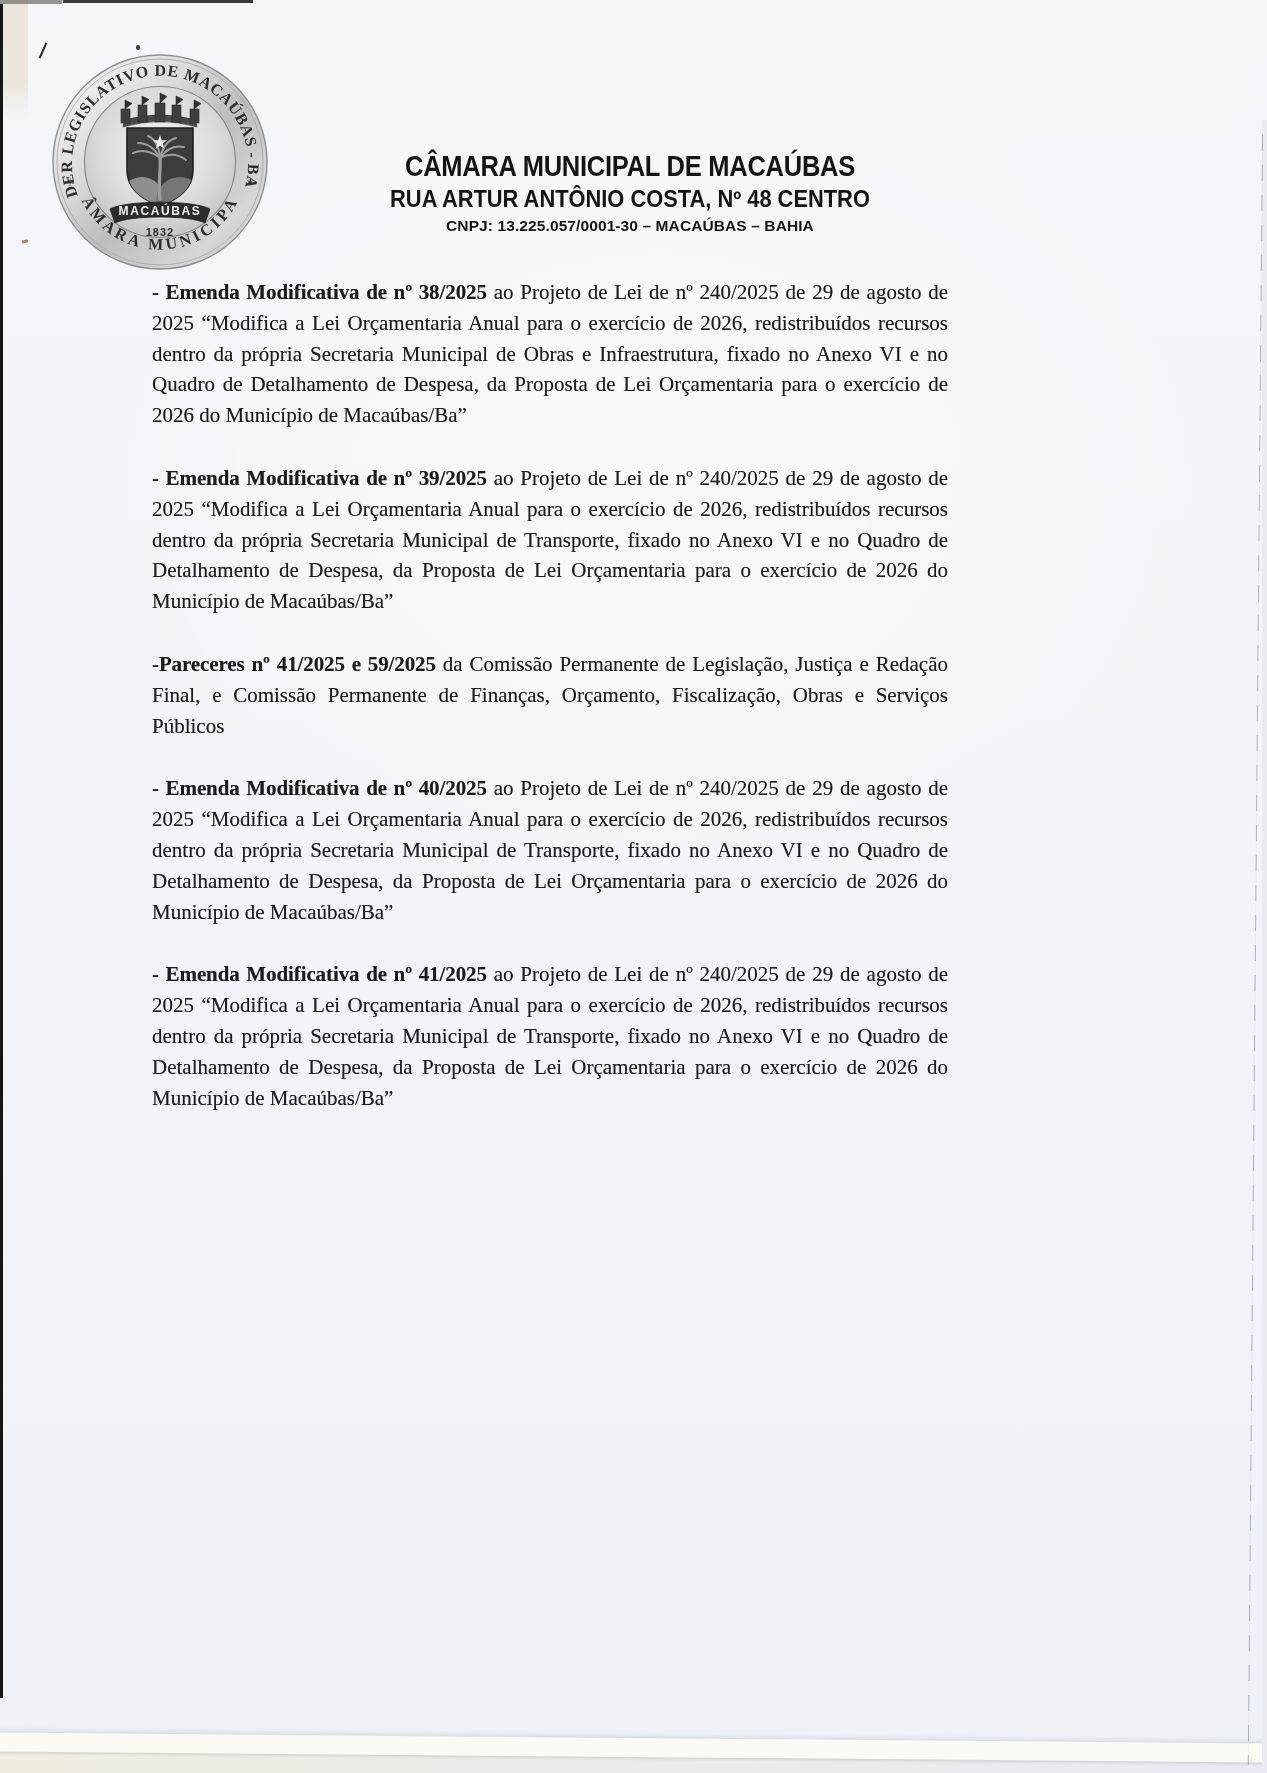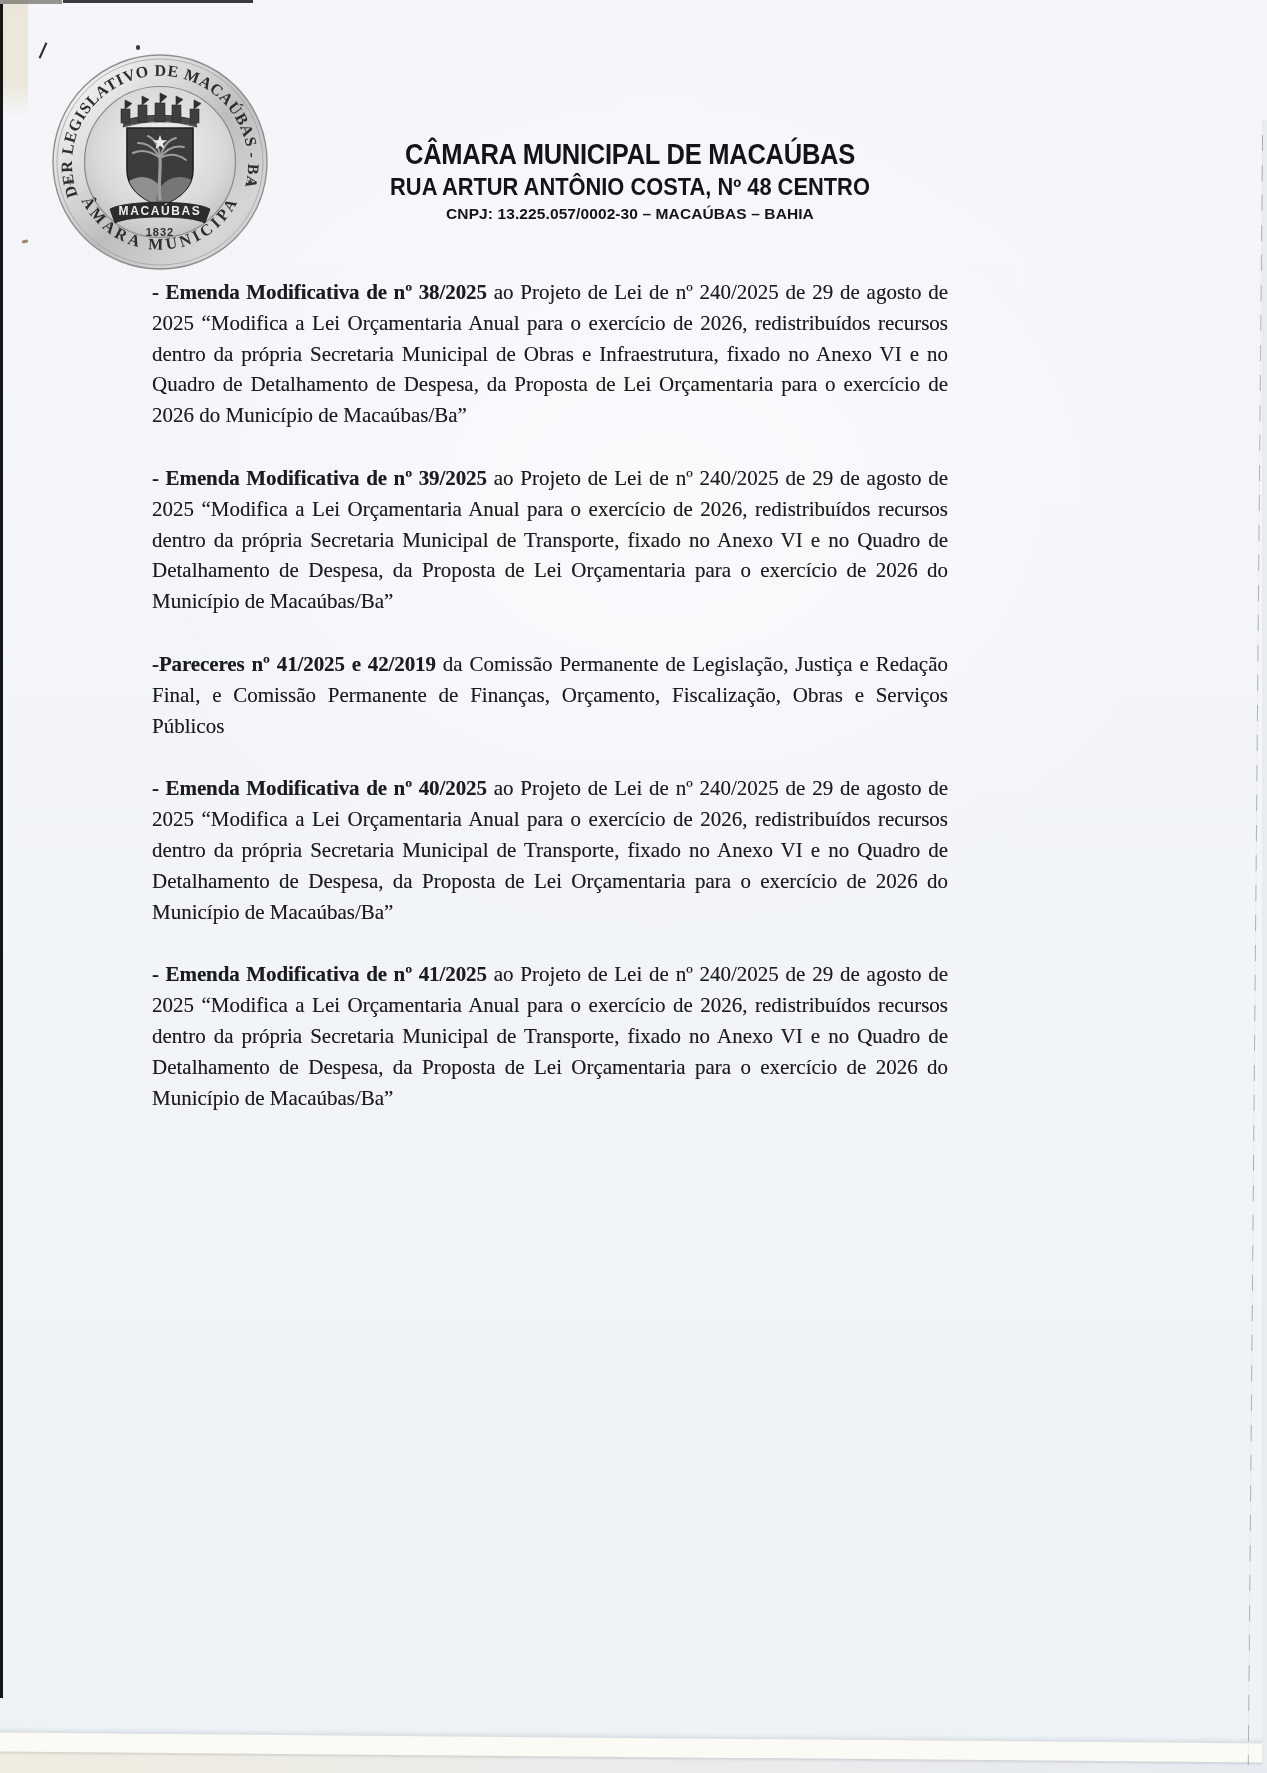--- a/index.html
+++ b/index.html
@@ -37,21 +37,21 @@
     transform:rotate(0.5deg);
     background:#fbfaf4;
     box-shadow:0 -2px 4px rgba(120,130,142,0.22), 0 2px 2px rgba(120,130,142,0.18);}
   
   .seal{position:absolute;left:50px;top:52px;width:220px;height:220px;}
   .ring-text{font-family:"Liberation Serif","DejaVu Serif",serif;font-weight:700;font-size:16px;letter-spacing:0.8px;fill:#2d2d2d;}
   .ring-bottom-text{font-size:16px;letter-spacing:3.5px;}
   .ring-star{font-size:11px;fill:#3a3a3a;font-family:"DejaVu Sans",sans-serif;}
   .banner-text{font-family:"Liberation Sans",sans-serif;font-weight:700;font-size:12px;letter-spacing:1.6px;fill:#f0f0f0;}
   .year-text{font-family:"Liberation Sans",sans-serif;font-weight:700;font-size:11px;letter-spacing:1px;fill:#2f2f2f;}
-  .header-text{position:absolute;left:295px;top:138px;width:670px;text-align:center;
+  .header-text{position:absolute;left:295px;top:150px;width:670px;text-align:center;
     font-family:"Liberation Sans","DejaVu Sans",sans-serif;color:#141416;}
   .org-name{font-size:29px;font-weight:700;letter-spacing:-0.3px;transform:scaleX(0.88);transform-origin:center;white-space:nowrap;}
   .org-address{font-size:23px;font-weight:700;margin-top:3px;transform:scaleX(0.95);transform-origin:center;white-space:nowrap;}
   .org-cnpj{font-size:15.5px;font-weight:700;margin-top:4px;letter-spacing:0.1px;white-space:nowrap;}
   
   .doc-body{position:absolute;left:152px;top:277px;width:812px;}
   .para{margin:0 16px 32px 0;font-size:21px;line-height:30.8px;text-align:justify;
     color:#1c1c1e;text-shadow:0 0 0.4px rgba(20,20,25,0.45);}
   .para .lead{font-weight:700;letter-spacing:-0.1px;}
 </style>
@@ -141,31 +141,31 @@
       <g>
         <path d="M60,157 C76,148 144,148 160,157 L155,171 C140,163 80,163 65,171 Z" fill="#2c2c2c" stroke="#1a1a1a" stroke-width="0.8"></path>
         <text class="banner-text" x="110" y="162.5" text-anchor="middle">MACAÚBAS</text>
       </g>
       <text class="year-text" x="110" y="184" text-anchor="middle">1832</text>
     </svg>
 
     <div class="header-text">
       <div class="org-name">CÂMARA MUNICIPAL DE MACAÚBAS</div>
       <div class="org-address">RUA ARTUR ANTÔNIO COSTA, Nº 48 CENTRO</div>
-      <div class="org-cnpj">CNPJ: 13.225.057/0002-30 – MACAÚBAS – BAHIA</div>
+      <div class="org-cnpj">CNPJ: 13.225.057/0001-30 – MACAÚBAS – BAHIA</div>
     </div>
   </header>
 
   <main class="doc-body">
     <p class="para"><strong class="lead">- Emenda Modificativa de nº 38/2025</strong><span> ao Projeto de Lei de nº 240/2025 de 29 de agosto de 2025 “Modifica a Lei Orçamentaria Anual para o exercício de 2026, redistribuídos recursos dentro da própria Secretaria Municipal de Obras e Infraestrutura, fixado no Anexo VI e no Quadro de Detalhamento de Despesa, da Proposta de Lei Orçamentaria para o exercício de 2026 do Município de Macaúbas/Ba”</span></p>
 
 
     <p class="para"><strong class="lead">- Emenda Modificativa de nº 39/2025</strong><span> ao Projeto de Lei de nº 240/2025 de 29 de agosto de 2025 “Modifica a Lei Orçamentaria Anual para o exercício de 2026, redistribuídos recursos dentro da própria Secretaria Municipal de Transporte, fixado no Anexo VI e no Quadro de Detalhamento de Despesa, da Proposta de Lei Orçamentaria para o exercício de 2026 do Município de Macaúbas/Ba”</span></p>
 
-    <p class="para"><strong class="lead">-Pareceres nº 41/2025 e 42/2019</strong><span> da Comissão Permanente de Legislação, Justiça e Redação Final, e Comissão Permanente de Finanças, Orçamento, Fiscalização, Obras e Serviços Públicos</span></p>
+    <p class="para"><strong class="lead">-Pareceres nº 41/2025 e 59/2025</strong><span> da Comissão Permanente de Legislação, Justiça e Redação Final, e Comissão Permanente de Finanças, Orçamento, Fiscalização, Obras e Serviços Públicos</span></p>
 
     <p class="para"><strong class="lead">- Emenda Modificativa de nº 40/2025</strong><span> ao Projeto de Lei de nº 240/2025 de 29 de agosto de 2025 “Modifica a Lei Orçamentaria Anual para o exercício de 2026, redistribuídos recursos dentro da própria Secretaria Municipal de Transporte, fixado no Anexo VI e no Quadro de Detalhamento de Despesa, da Proposta de Lei Orçamentaria para o exercício de 2026 do Município de Macaúbas/Ba”</span></p>
 
 
     <p class="para"><strong class="lead">- Emenda Modificativa de nº 41/2025</strong><span> ao Projeto de Lei de nº 240/2025 de 29 de agosto de 2025 “Modifica a Lei Orçamentaria Anual para o exercício de 2026, redistribuídos recursos dentro da própria Secretaria Municipal de Transporte, fixado no Anexo VI e no Quadro de Detalhamento de Despesa, da Proposta de Lei Orçamentaria para o exercício de 2026 do Município de Macaúbas/Ba”</span></p>
   </main>
 
 </div>
 
 </body></html>

